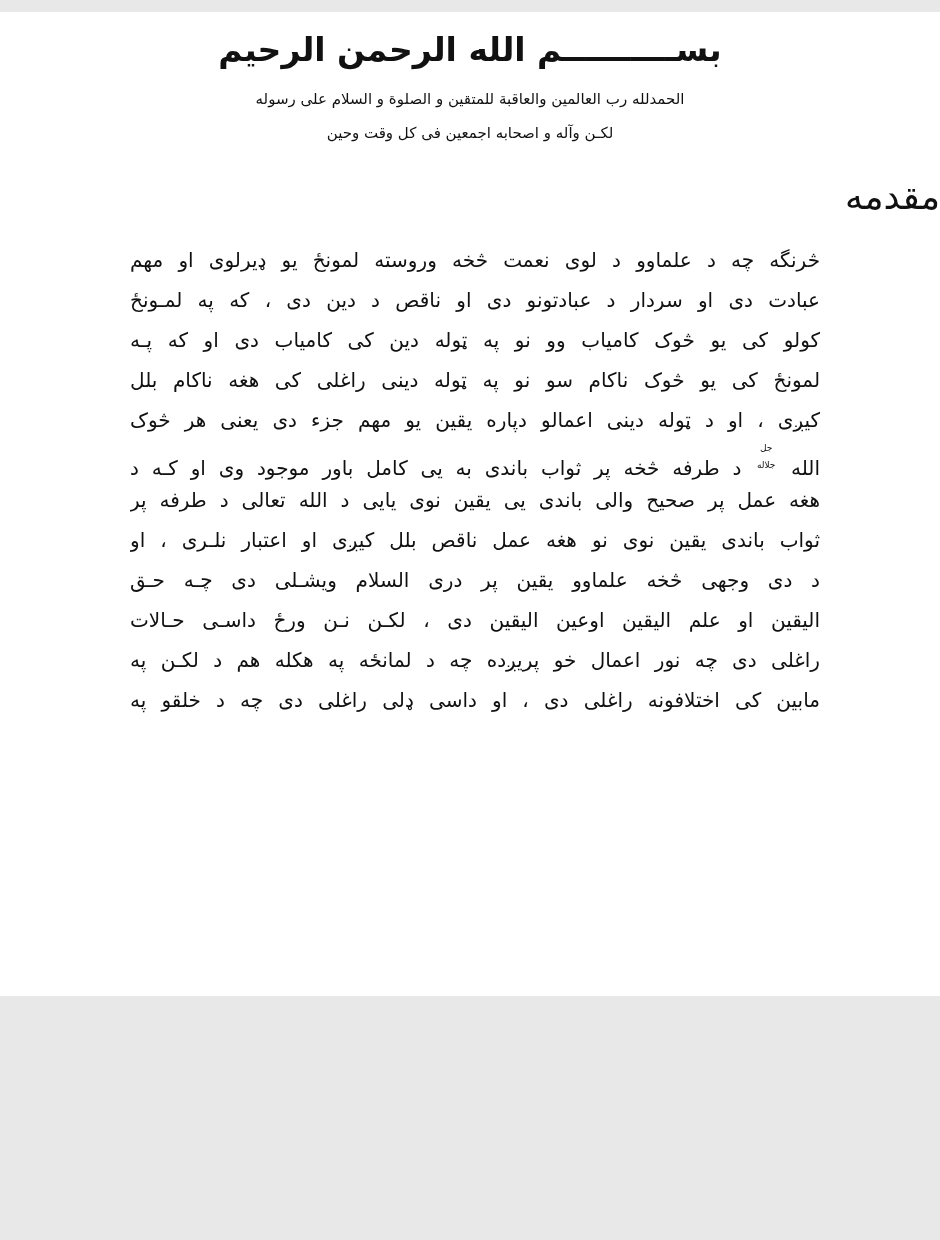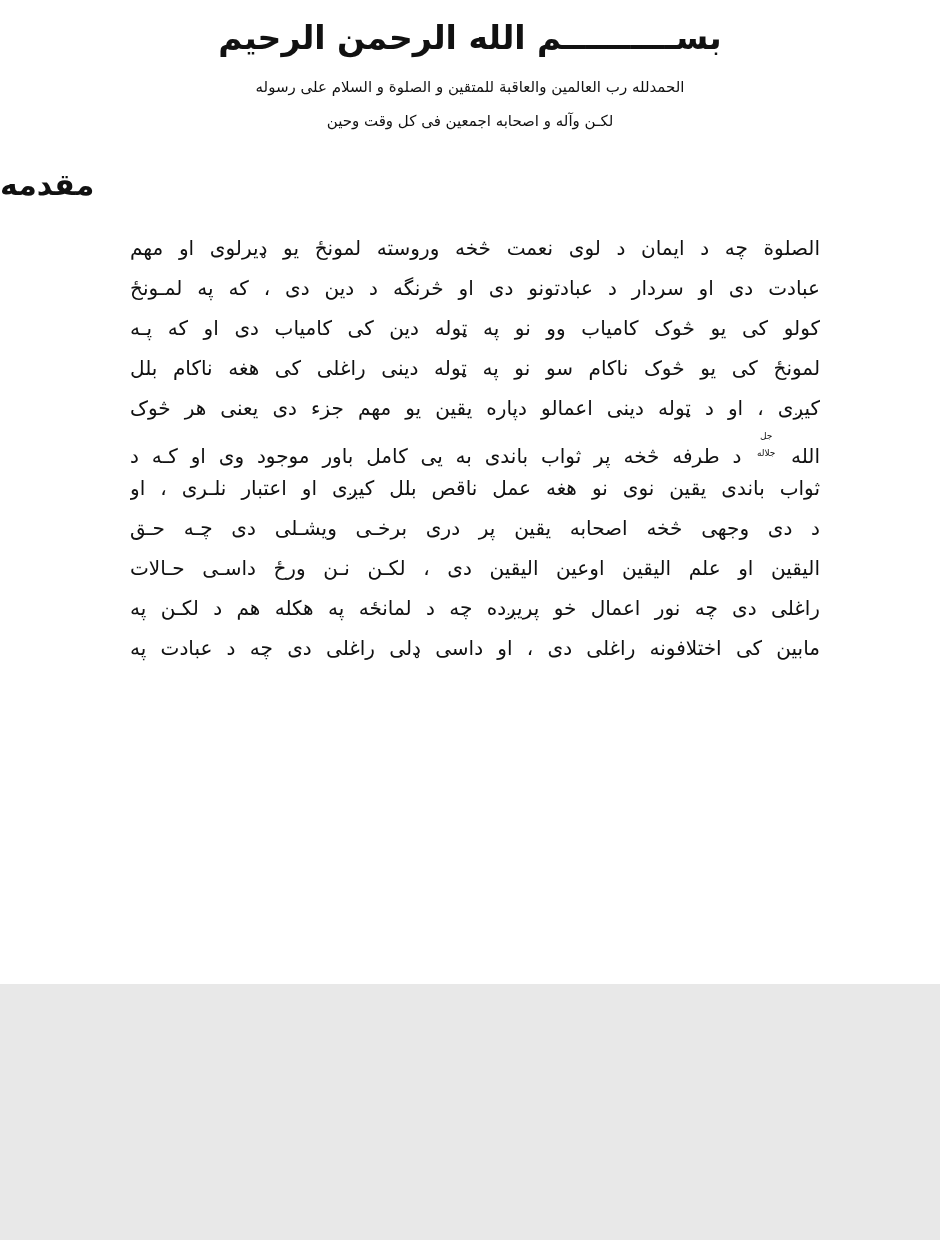--- a/index.html
+++ b/index.html
@@ -1,20 +1,20 @@
 <!DOCTYPE html>
 <html lang="ps" dir="rtl"><head>
 <meta charset="utf-8">
 <style>
   * { margin:0; padding:0; box-sizing:border-box; }
   html,body { background:#e8e8e8; }
   .page {
     position:relative;
     width:940px; height:984px;
-    margin:0 auto;
+    margin:12px auto;
     background:#ffffff;
     color:#111111;
     font-family:"DejaVu Sans", sans-serif;
     direction:rtl;
     overflow:hidden;
   }
   .bismillah {
     padding-top:12px;
     text-align:center;
     font-size:33px;
@@ -24,23 +24,23 @@
   }
   .praise {
     margin-top:6px;
     text-align:center;
     font-size:15px;
     line-height:34px;
   }
   .praise-line { white-space:nowrap; }
   .heading {
     margin-top:28px;
-    text-align:left;
-    font-size:30px;
-    font-weight:bold;
+    text-align:right;
+    font-size:36px;
+    font-weight:normal;
     line-height:38px;
   }
   .body-text {
     margin-top:24px;
     padding:0 120px 0 130px;
     font-size:20px;
   }
   .body-line {
     height:40px;
     line-height:40px;
@@ -76,28 +76,29 @@
   <div class="bismillah">بســــــــــم الله الرحمن الرحيم</div>
 
   <div class="praise">
     <div class="praise-line">الحمدلله رب العالمين والعاقبة للمتقين و الصلوة و السلام على رسوله</div>
     <div class="praise-line">لكـن وآله و اصحابه اجمعين فى كل وقت وحين</div>
   </div>
 
   <div class="heading">مقدمه</div>
 
   <div class="body-text" id="body-lines">
-      <div class="body-line">الصلوة چه د ايمان د لوی نعمت څخه وروسته لمونځ يو ډيرلوی او مهم</div>
-      <div class="body-line">عبادت دی او سردار د عبادتونو دی او څرنگه د دين دی ، كه په لمـونځ</div>
+      <div class="body-line">څرنگه چه د علماوو د لوی نعمت څخه وروسته لمونځ يو ډيرلوی او مهم</div>
+      <div class="body-line">عبادت دی او سردار د عبادتونو دی او ناقص د دين دی ، كه په لمـونځ</div>
       <div class="body-line">كولو كی يو څوک كامياب وو نو په ټوله دين كی كامياب دی او كه پـه</div>
       <div class="body-line">لمونځ كی يو څوک ناكام سو نو په ټوله دينی راغلی كی هغه ناكام بلل</div>
       <div class="body-line">كيږی ، او د ټوله دينی اعمالو دپاره يقين يو مهم جزء دی يعنی هر څوک</div>
       <div class="body-line">الله <span class="honorific">جل جلاله</span> د طرفه څخه پر ثواب باندی به يی كامل باور موجود وی او كـه د</div>
+      <div class="body-line">هغه عمل پر صحيح والی باندی يی يقين نوی يايی د الله تعالی د طرفه پر</div>
       <div class="body-line">ثواب باندی يقين نوی نو هغه عمل ناقص بلل كيږی او اعتبار نلـری ، او</div>
-      <div class="body-line">د دی وجهی څخه اصحابه يقين پر دری برخـی ويشـلی دی چـه حـق</div>
+      <div class="body-line">د دی وجهی څخه علماوو يقين پر دری السلام ويشـلی دی چـه حـق</div>
       <div class="body-line">اليقين او علم اليقين اوعين اليقين دی ، لكـن نـن ورځ داسـی حـالات</div>
       <div class="body-line">راغلی دی چه نور اعمال خو پريږده چه د لمانځه په هكله هم د لكـن په</div>
-      <div class="body-line">مابين كی اختلافونه راغلی دی ، او داسی ډلی راغلی دی چه د عبادت په</div>
+      <div class="body-line">مابين كی اختلافونه راغلی دی ، او داسی ډلی راغلی دی چه د خلقو په</div>
     </div>
 
   <div class="page-number">١</div>
 
 </div>
 
 </body></html>

